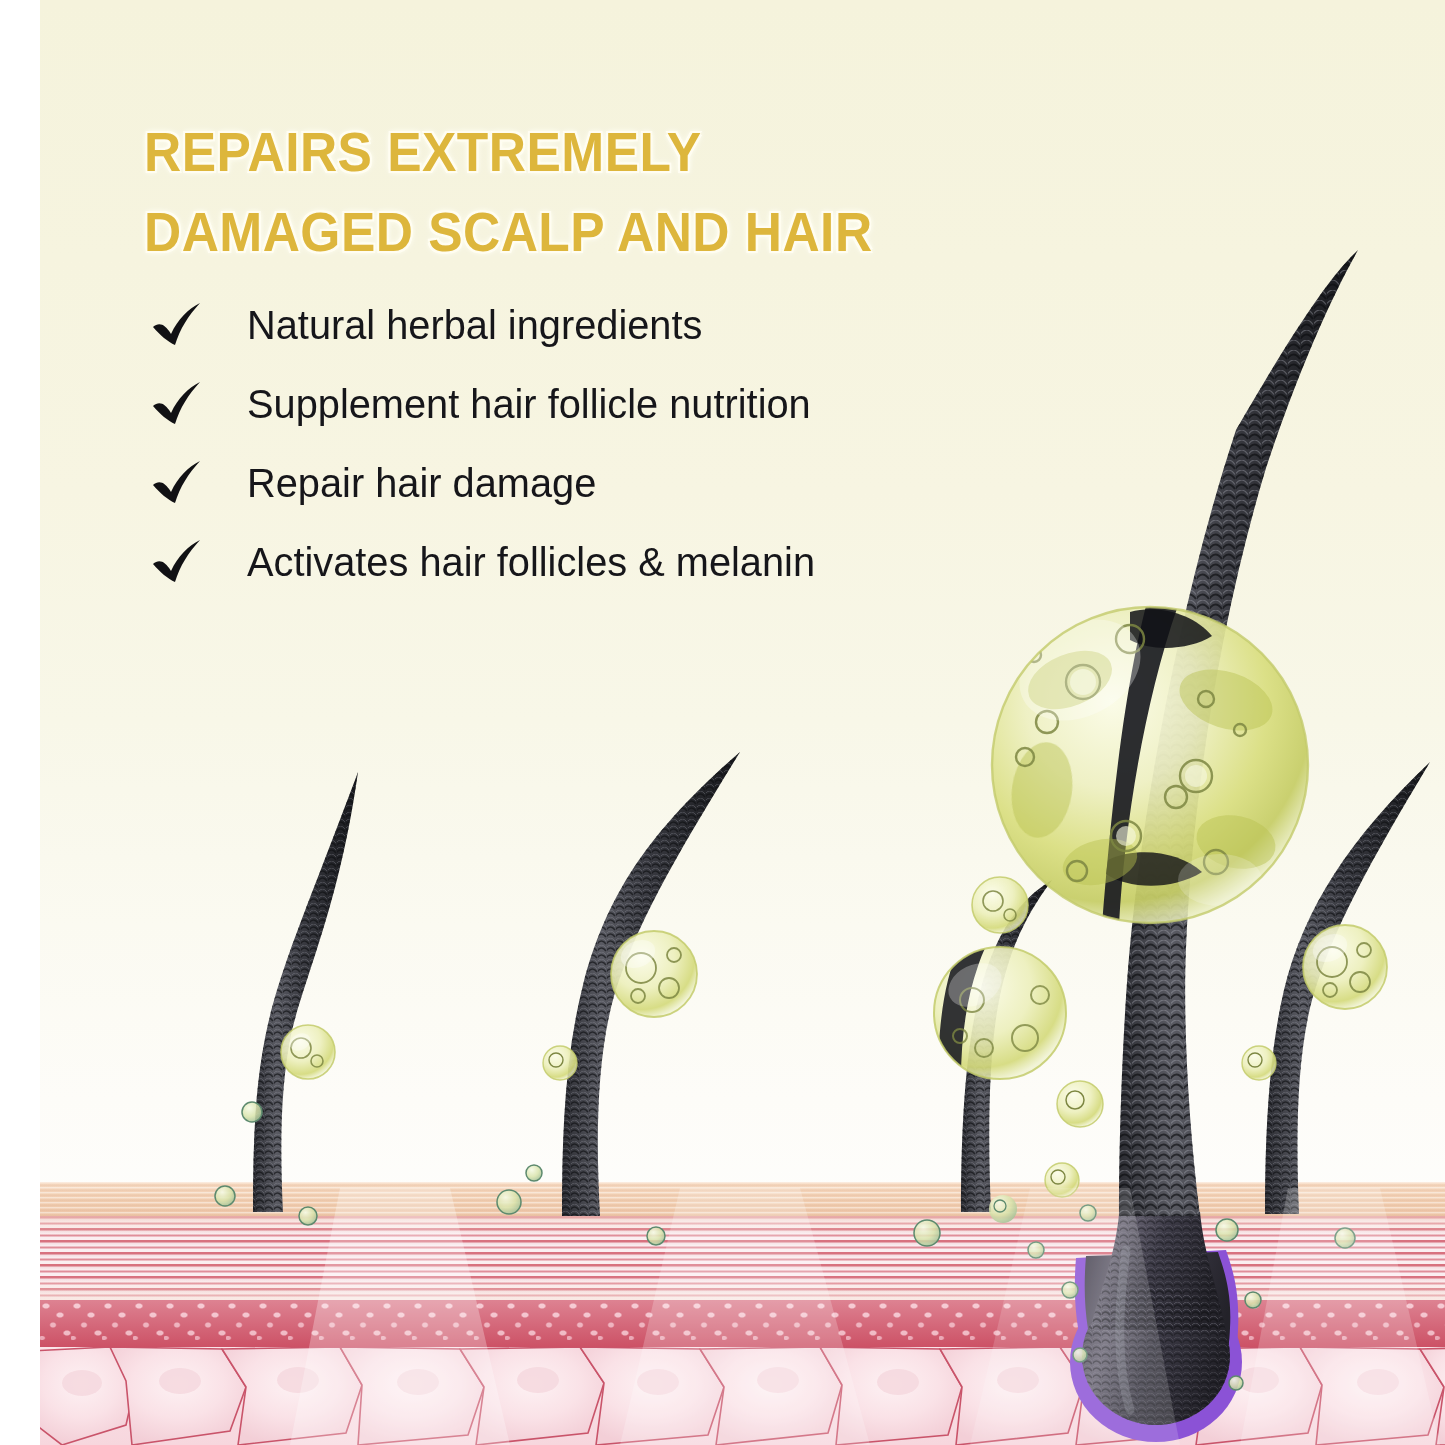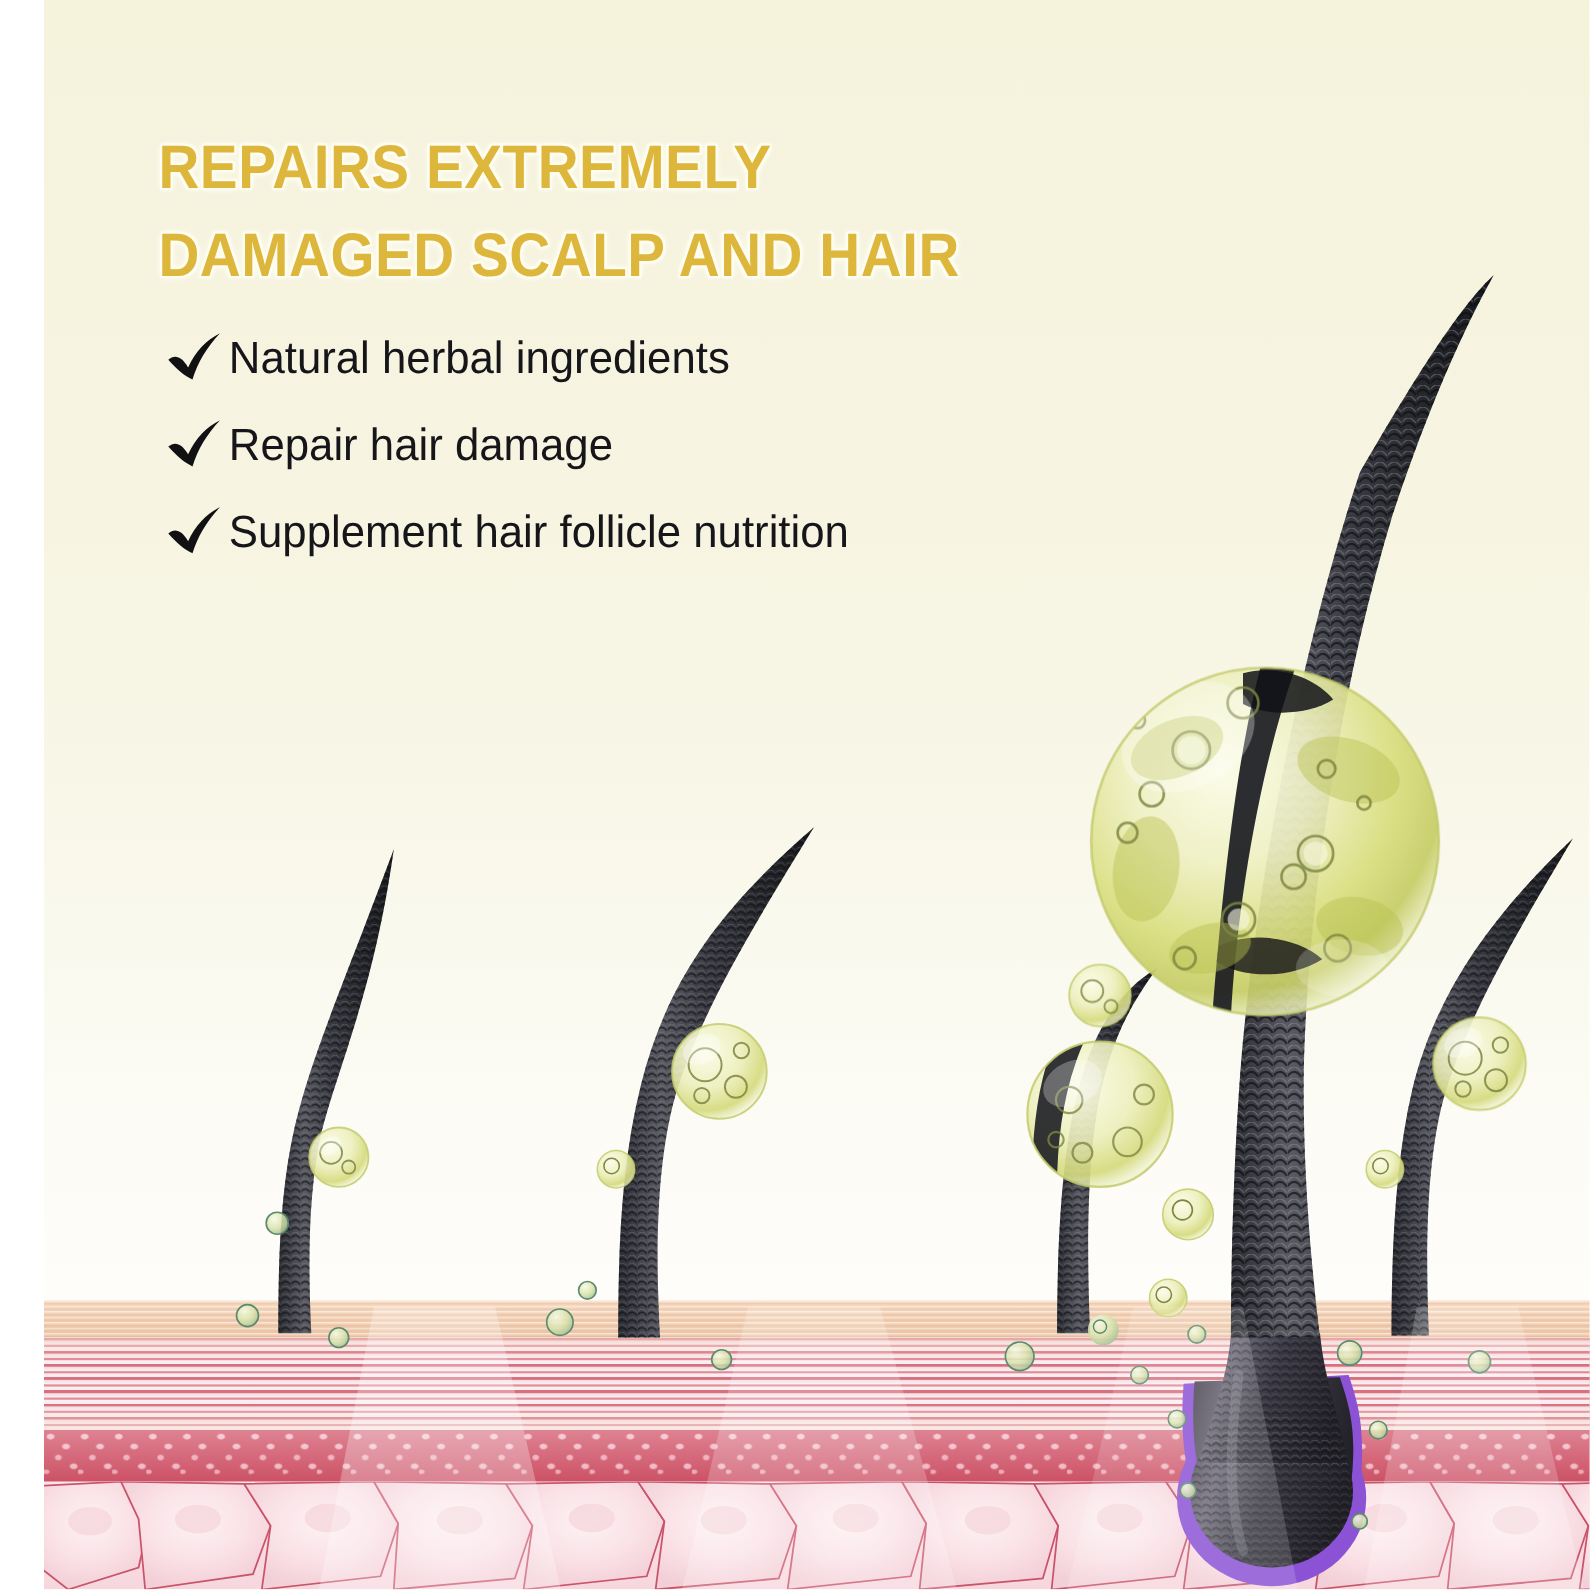--- a/index.html
+++ b/index.html
@@ -52,20 +52,21 @@
   .bullets {
     position: absolute;
     left: 110px;
     top: 286px;
     width: 860px;
   }
   .bullet-row {
     display: flex;
     align-items: center;
     height: 79px;
+    gap: 39px;
   }
   .check {
     flex: 0 0 auto;
     width: 54px;
     height: 52px;
     position: relative;
     margin-right: 4px;
   }
   .check svg { display: block; width: 54px; height: 52px; }
   .bullet-text {
@@ -506,28 +507,36 @@
     </div>
 
 
 
     <div class="bullet-row">
       <span class="check">
         <svg viewBox="0 0 54 52">
             <path d="M3 27 C9 22 15 24 21 34 C28 19 38 9 50 3 C38 16 30 29 25 45 C18 42 10 35 3 27 Z" fill="#111114"></path>
           </svg>
       </span>
-      <span class="bullet-text">Repair hair damage</span>
+      <span class="bullet-text">Supplement hair follicle nutrition</span>
     </div>
 
     <div class="bullet-row">
       <span class="check">
         <svg viewBox="0 0 54 52">
             <path d="M3 27 C9 22 15 24 21 34 C28 19 38 9 50 3 C38 16 30 29 25 45 C18 42 10 35 3 27 Z" fill="#111114"></path>
           </svg>
       </span>
-      <span class="bullet-text">Supplement hair follicle nutrition</span>
+      <span class="bullet-text">Repair hair damage</span>
     </div>
 
+    <div class="bullet-row">
+      <span class="check">
+        <svg viewBox="0 0 54 52">
+            <path d="M3 27 C9 22 15 24 21 34 C28 19 38 9 50 3 C38 16 30 29 25 45 C18 42 10 35 3 27 Z" fill="#111114"></path>
+          </svg>
+      </span>
+      <span class="bullet-text">Activates hair follicles &amp; melanin</span>
+    </div>
 
   </div>
 
 </div>
 
 </body></html>

